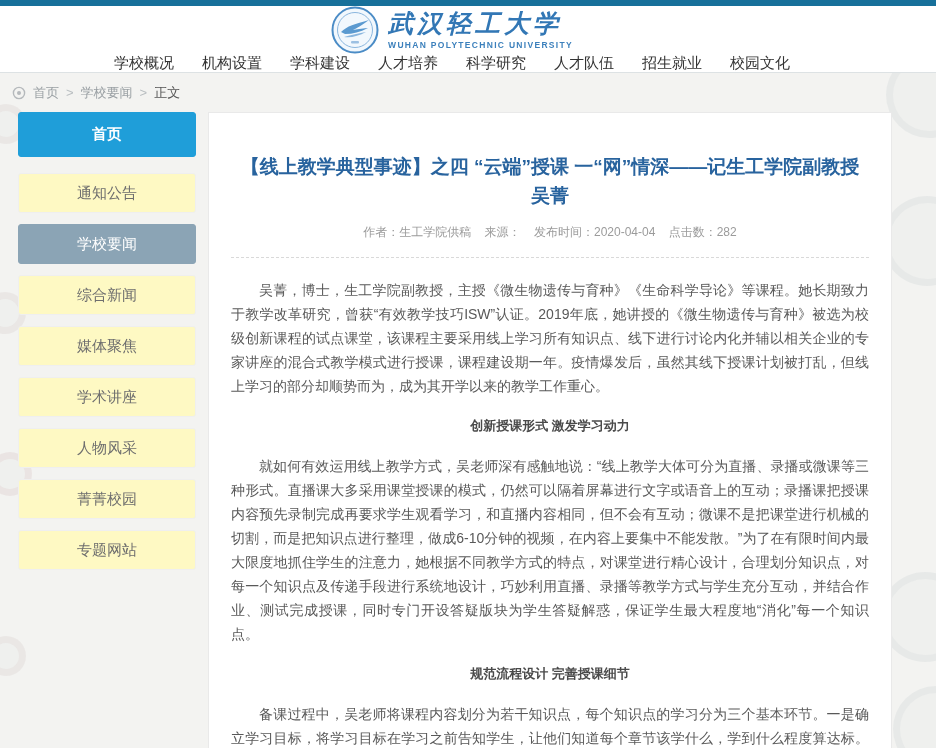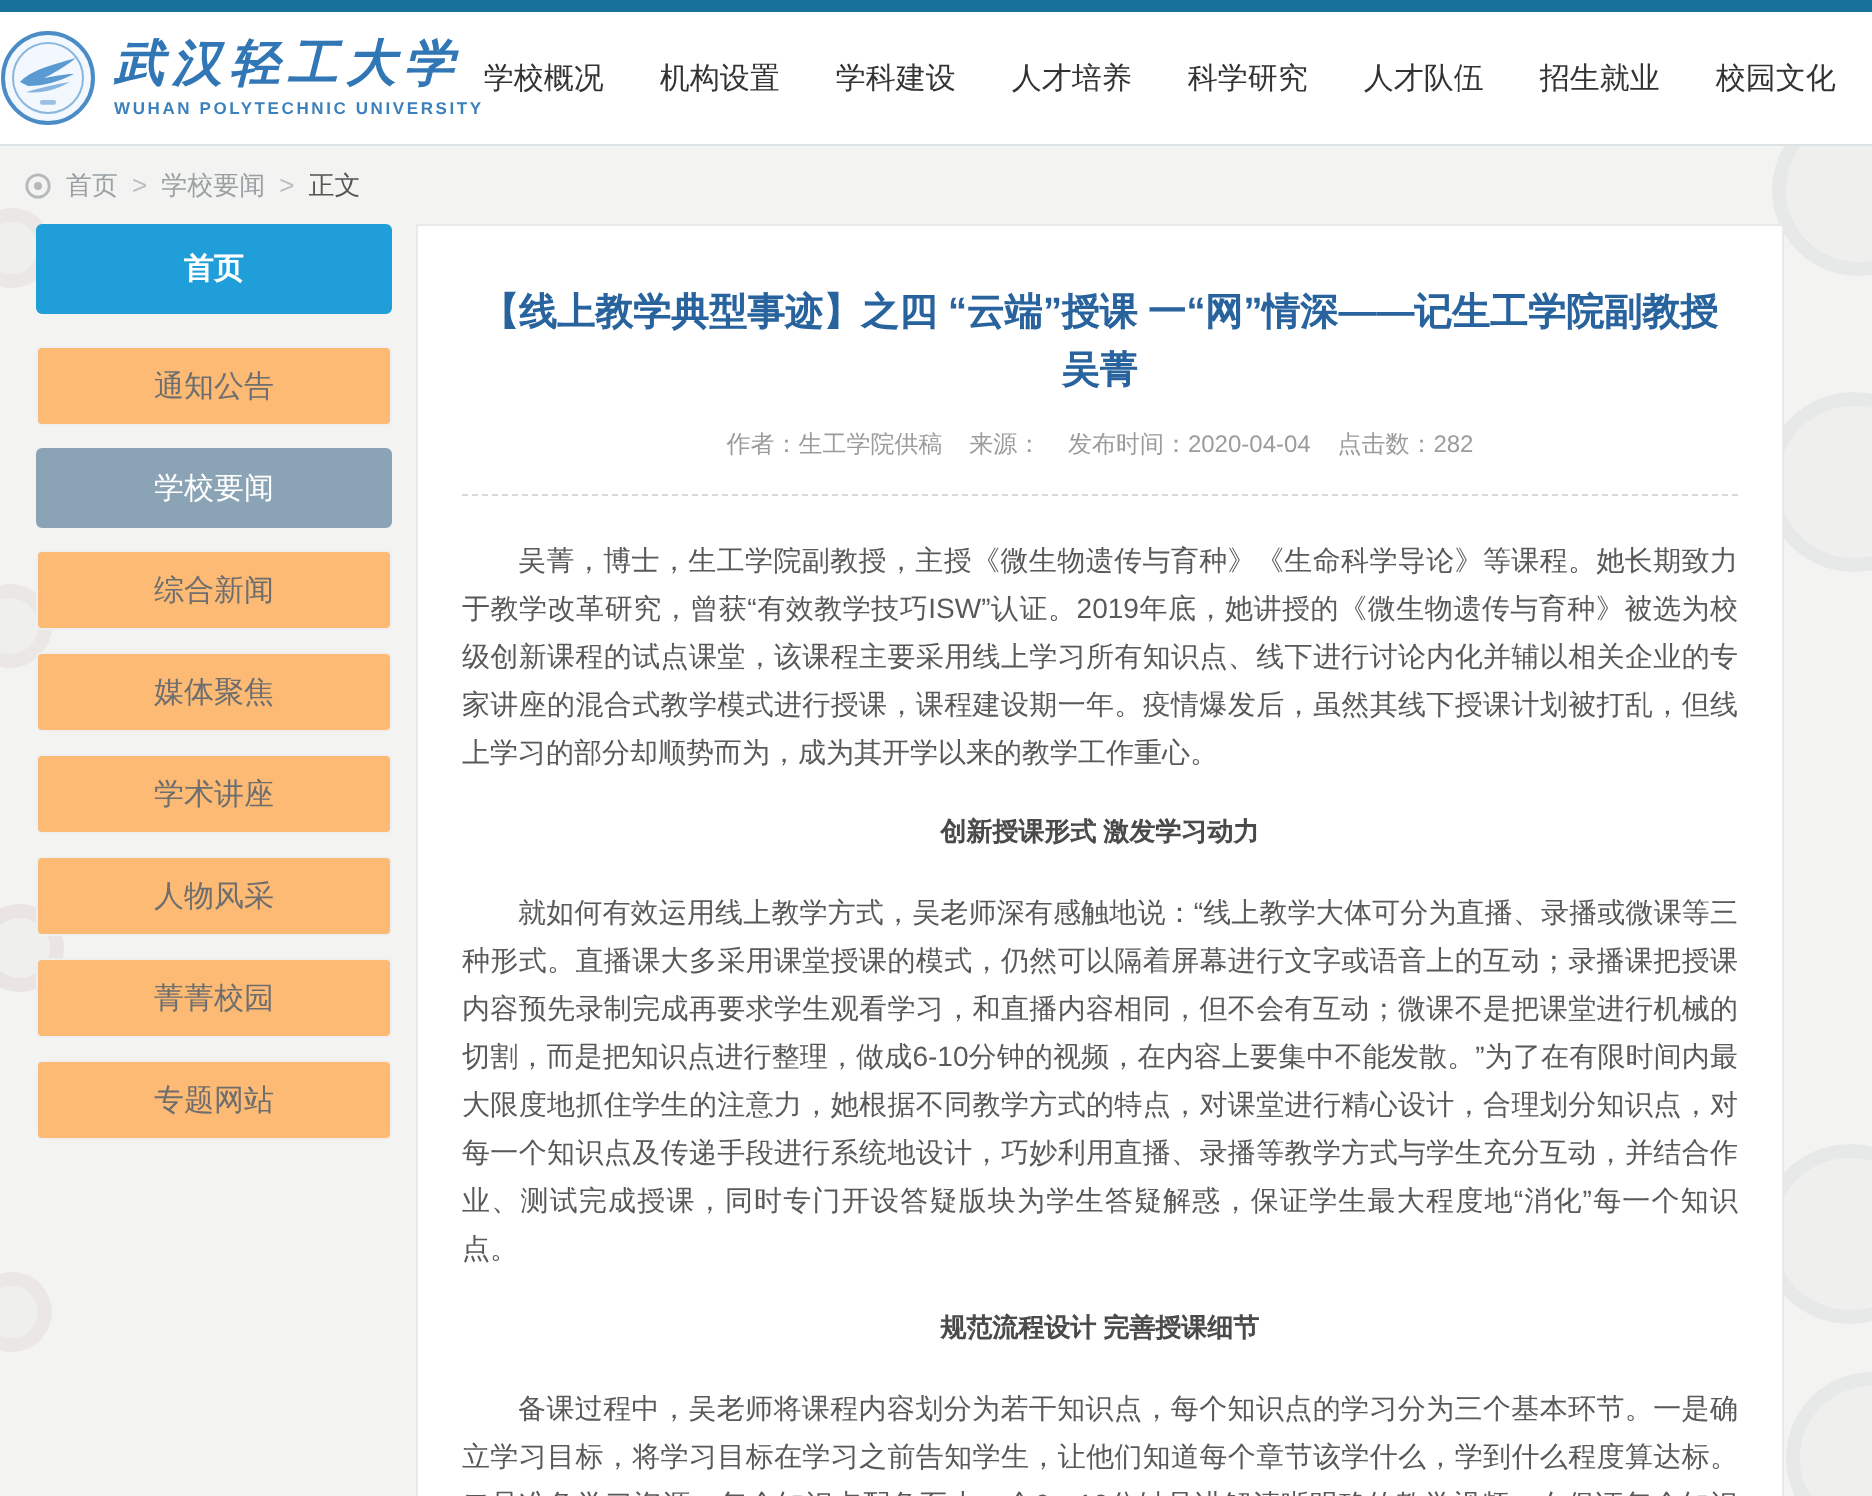--- a/index.html
+++ b/index.html
@@ -24,23 +24,23 @@
   .wm-l1 { width:40px; height:40px; left:-14px; top:104px; border-color:rgba(190,150,150,0.10); }
   .wm-l2 { width:42px; height:42px; left:-16px; top:292px; border-color:rgba(190,150,150,0.10); }
   .wm-l3 { width:44px; height:44px; left:-12px; top:452px; border-color:rgba(200,140,140,0.12); }
   .wm-l4 { width:40px; height:40px; left:-14px; top:636px; border-color:rgba(190,150,150,0.10); }
 
   .topbar { height:6px; background:#17709a; position:relative; z-index:2; }
 
   .header {
     height:67px; background:#fff;
     display:flex; align-items:center; justify-content:space-between;
-    padding:0 46px 0 0;
+    padding:0 46px 0 14px;
     border-bottom:1px solid #dde2e4;
-    position:relative; z-index:2;
+    position:relative; z-index:2;flex-direction:column;
   }
   .logo { display:flex; align-items:center; gap:9px; }
   .logo-seal { width:48px; height:48px; flex:0 0 auto; }
   .logo-text { display:flex; flex-direction:column; line-height:1.1; }
   .logo-cn {
     font-family:"Liberation Serif", serif;
     font-style:italic; font-weight:bold;
     font-size:25px; color:#3277b5; letter-spacing:4px;
     white-space:nowrap;
   }
@@ -59,39 +59,39 @@
   .breadcrumb .crumb { cursor:pointer; }
   .breadcrumb .sep { color:#b9bec1; }
   .breadcrumb .current { color:#555; cursor:default; }
   .pin-icon { width:14px; height:14px; display:inline-block; }
 
   .main { display:flex; align-items:flex-start; padding-left:18px; position:relative; z-index:1; }
 
   .sidebar { width:178px; margin-right:12px; flex:0 0 auto; }
   .side-item {
     height:40px; margin-bottom:11px; border-radius:3px;
-    background:#fdba74; border:1px solid #efefef;
+    background:#fef9c3; border:1px solid #efefef;
     display:flex; align-items:center; justify-content:center;
     font-size:15px; color:#6e6e6e; cursor:pointer;
   }
   .side-item.home {
     height:45px; background:#1f9ed9; border-color:#1f9ed9;
     color:#fff; font-weight:bold; margin-bottom:16px;
   }
   .side-item.active { background:#8ba4b5; border-color:#8ba4b5; color:#fff; }
 
   .content {
     width:684px; flex:0 0 auto;
     background:#fff; border:1px solid #e9e9e9;
     min-height:660px;
     padding:22px 22px 30px;
   }
   .article-title {
     text-align:center; font-size:19px; font-weight:bold;
-    color:#28639e; line-height:1.5; margin:8px 6px 14px;
+    color:#28639e; line-height:1.5; margin:18px 6px 14px;
   }
   .article-meta {
     text-align:center; font-size:12px; color:#9b9b9b; margin-bottom:16px;
   }
   .article-meta .m { margin:0 5px; }
   .divider { border-bottom:1px dashed #d9d9d9; margin:0 0 20px; }
 
   .para {
     font-size:14px; color:#595959; line-height:24px;
     text-indent:2em; text-align:justify; margin-bottom:12px;

